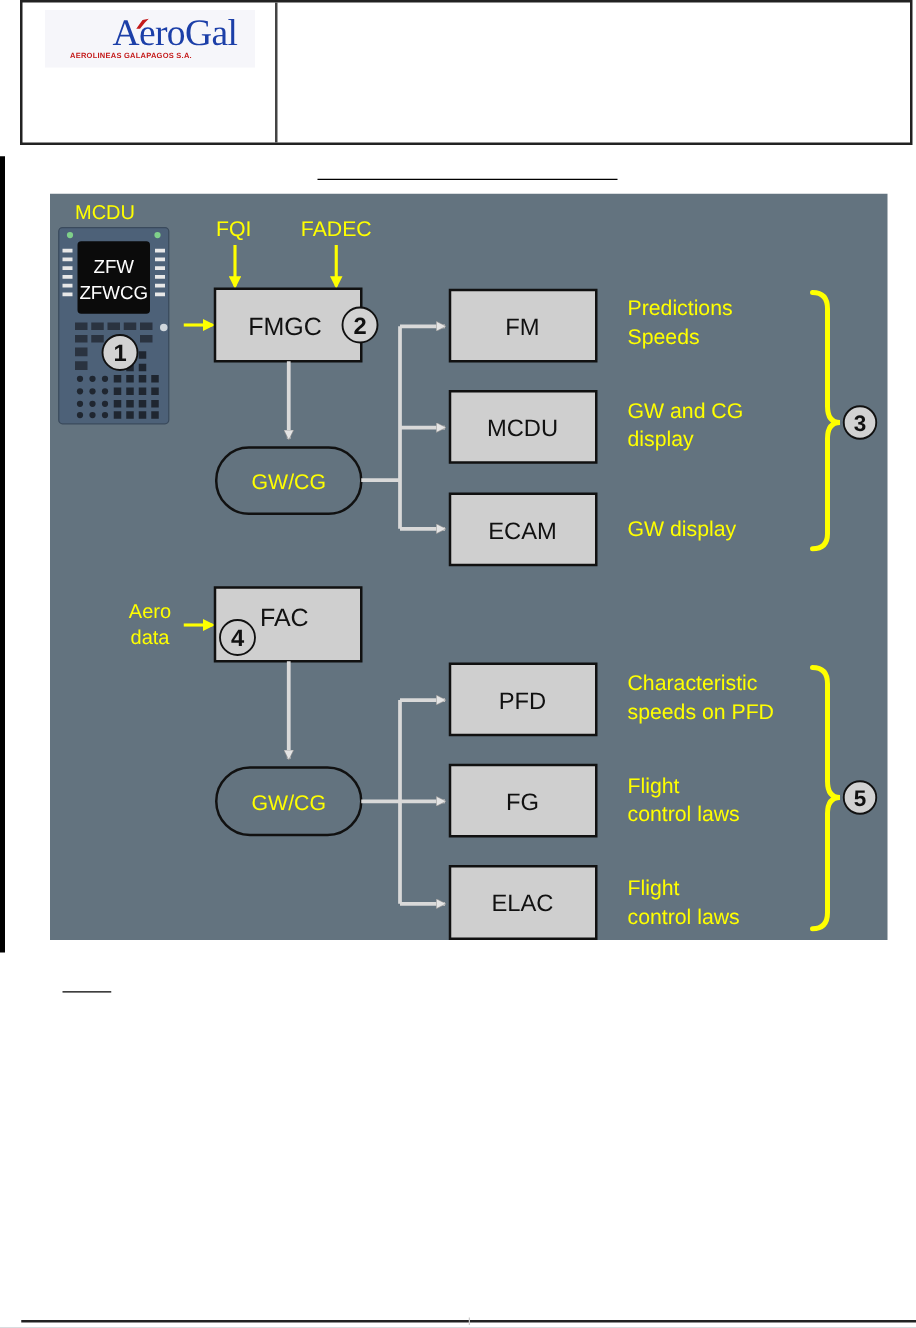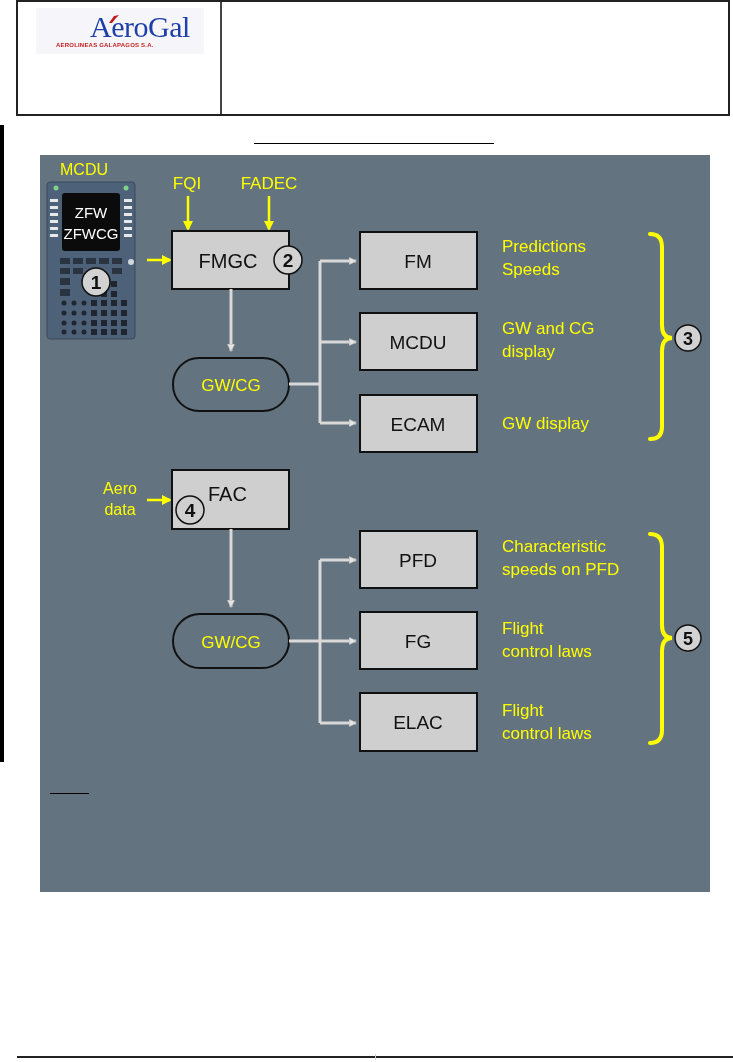--- a/index.html
+++ b/index.html
@@ -9,21 +9,21 @@
   .header-left { position: absolute; left: 0; top: 0; width: 204px; height: 100%; border-right: 2px solid #444; box-sizing: border-box; }
   .header-right { position: absolute; left: 204px; top: 0; right: 0; height: 100%; }
   .logo { position: absolute; left: 18px; top: 6px; width: 168px; height: 46px; background: #f6f6fa; }
   .logo-main { position: absolute; left: 54px; top: 2px; font-family: "Liberation Serif", serif; font-size: 30px; color: #1c3fa8; letter-spacing: -0.5px; line-height: 34px; }
   .logo-sub { position: absolute; left: 20px; top: 34px; font-size: 6px; color: #c41a1a; font-weight: bold; letter-spacing: 0.2px; white-space: nowrap; }
   .logo-bird { position: absolute; left: 72px; top: 6px; width: 12px; height: 10px; }
 
   .left-bar { position: absolute; left: 0; top: 125px; width: 4px; height: 637px; background: #000; }
   .title-rule { position: absolute; left: 254px; top: 143px; width: 240px; height: 1px; background: #000; }
 
-  .panel { position: absolute; left: 40px; top: 155px; width: 670px; height: 737px; background: #63737f; }
+  .panel { position: absolute; left: 40px; top: 155px; width: 670px; height: 597px; background: #63737f; }
   .panel svg { position: absolute; left: 0; top: 0; }
 
   .note-rule { position: absolute; left: 50px; top: 793px; width: 39px; height: 1px; background: #000; }
 
   .footer-rule { position: absolute; left: 17px; top: 1056px; width: 716px; height: 2px; background: #222; }
   .footer-tick { position: absolute; left: 375px; top: 1054px; width: 1px; height: 6px; background: #ccc; }
 </style>
 </head>
 <body>
 

